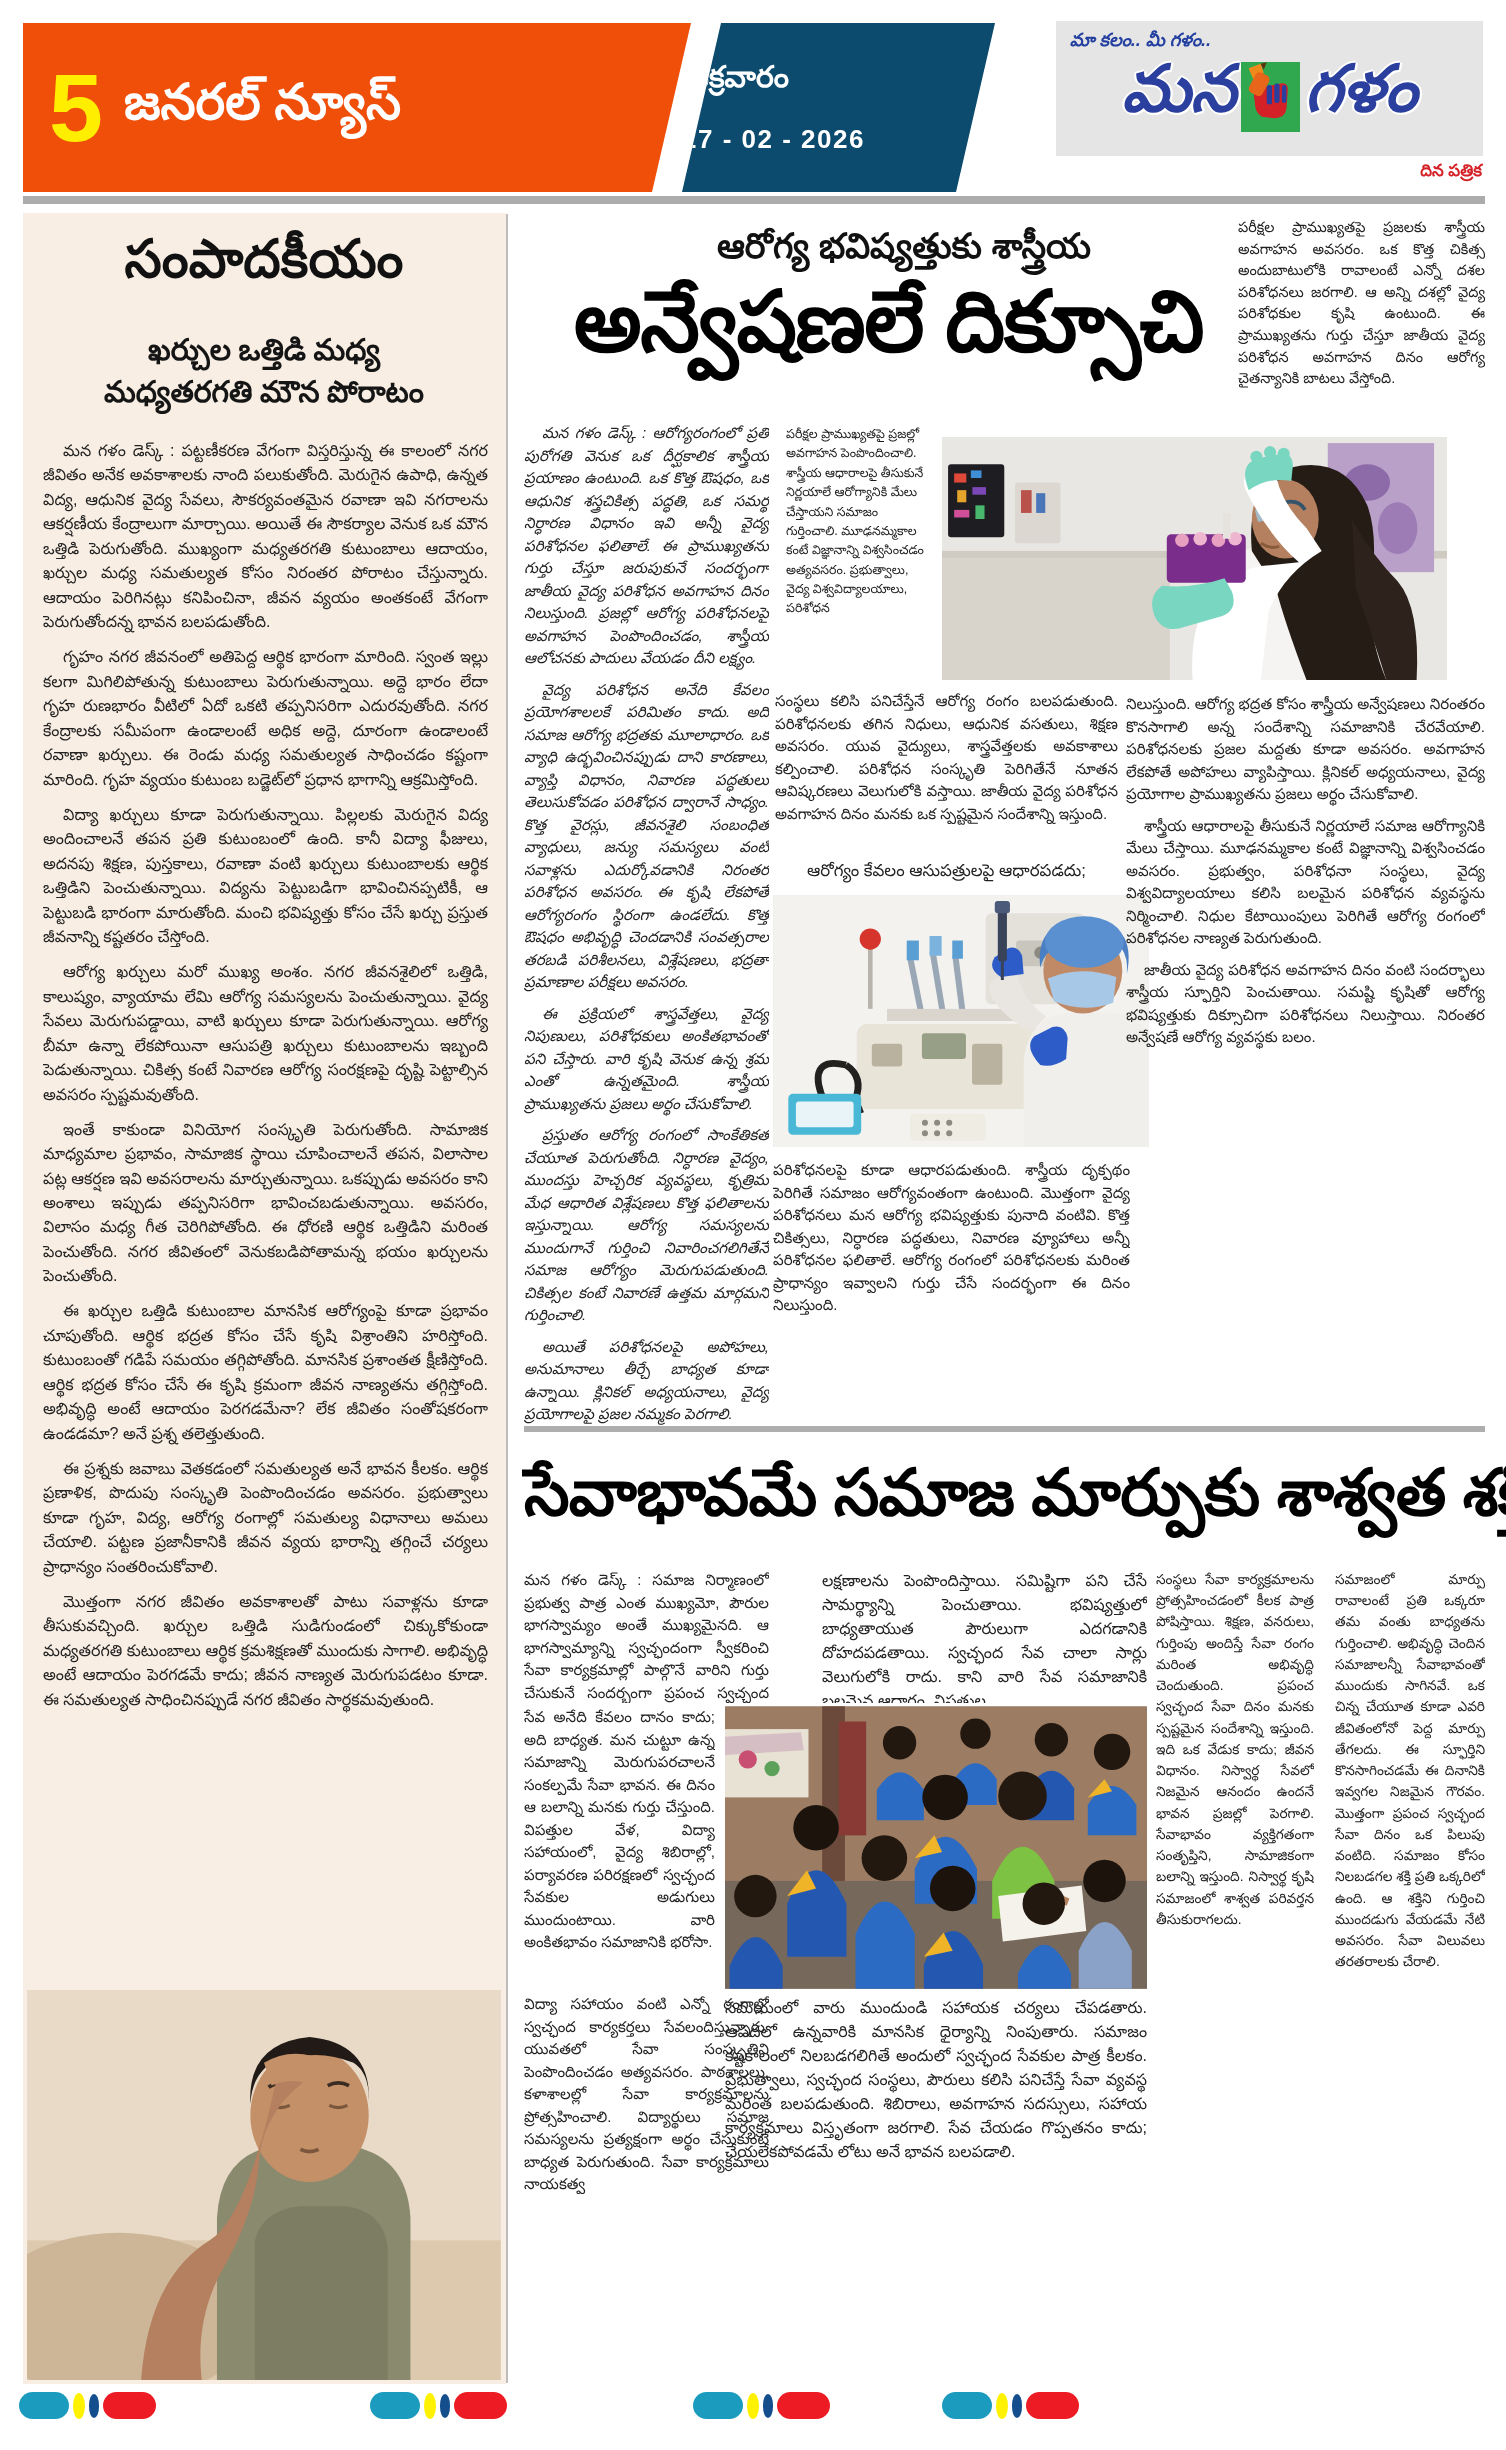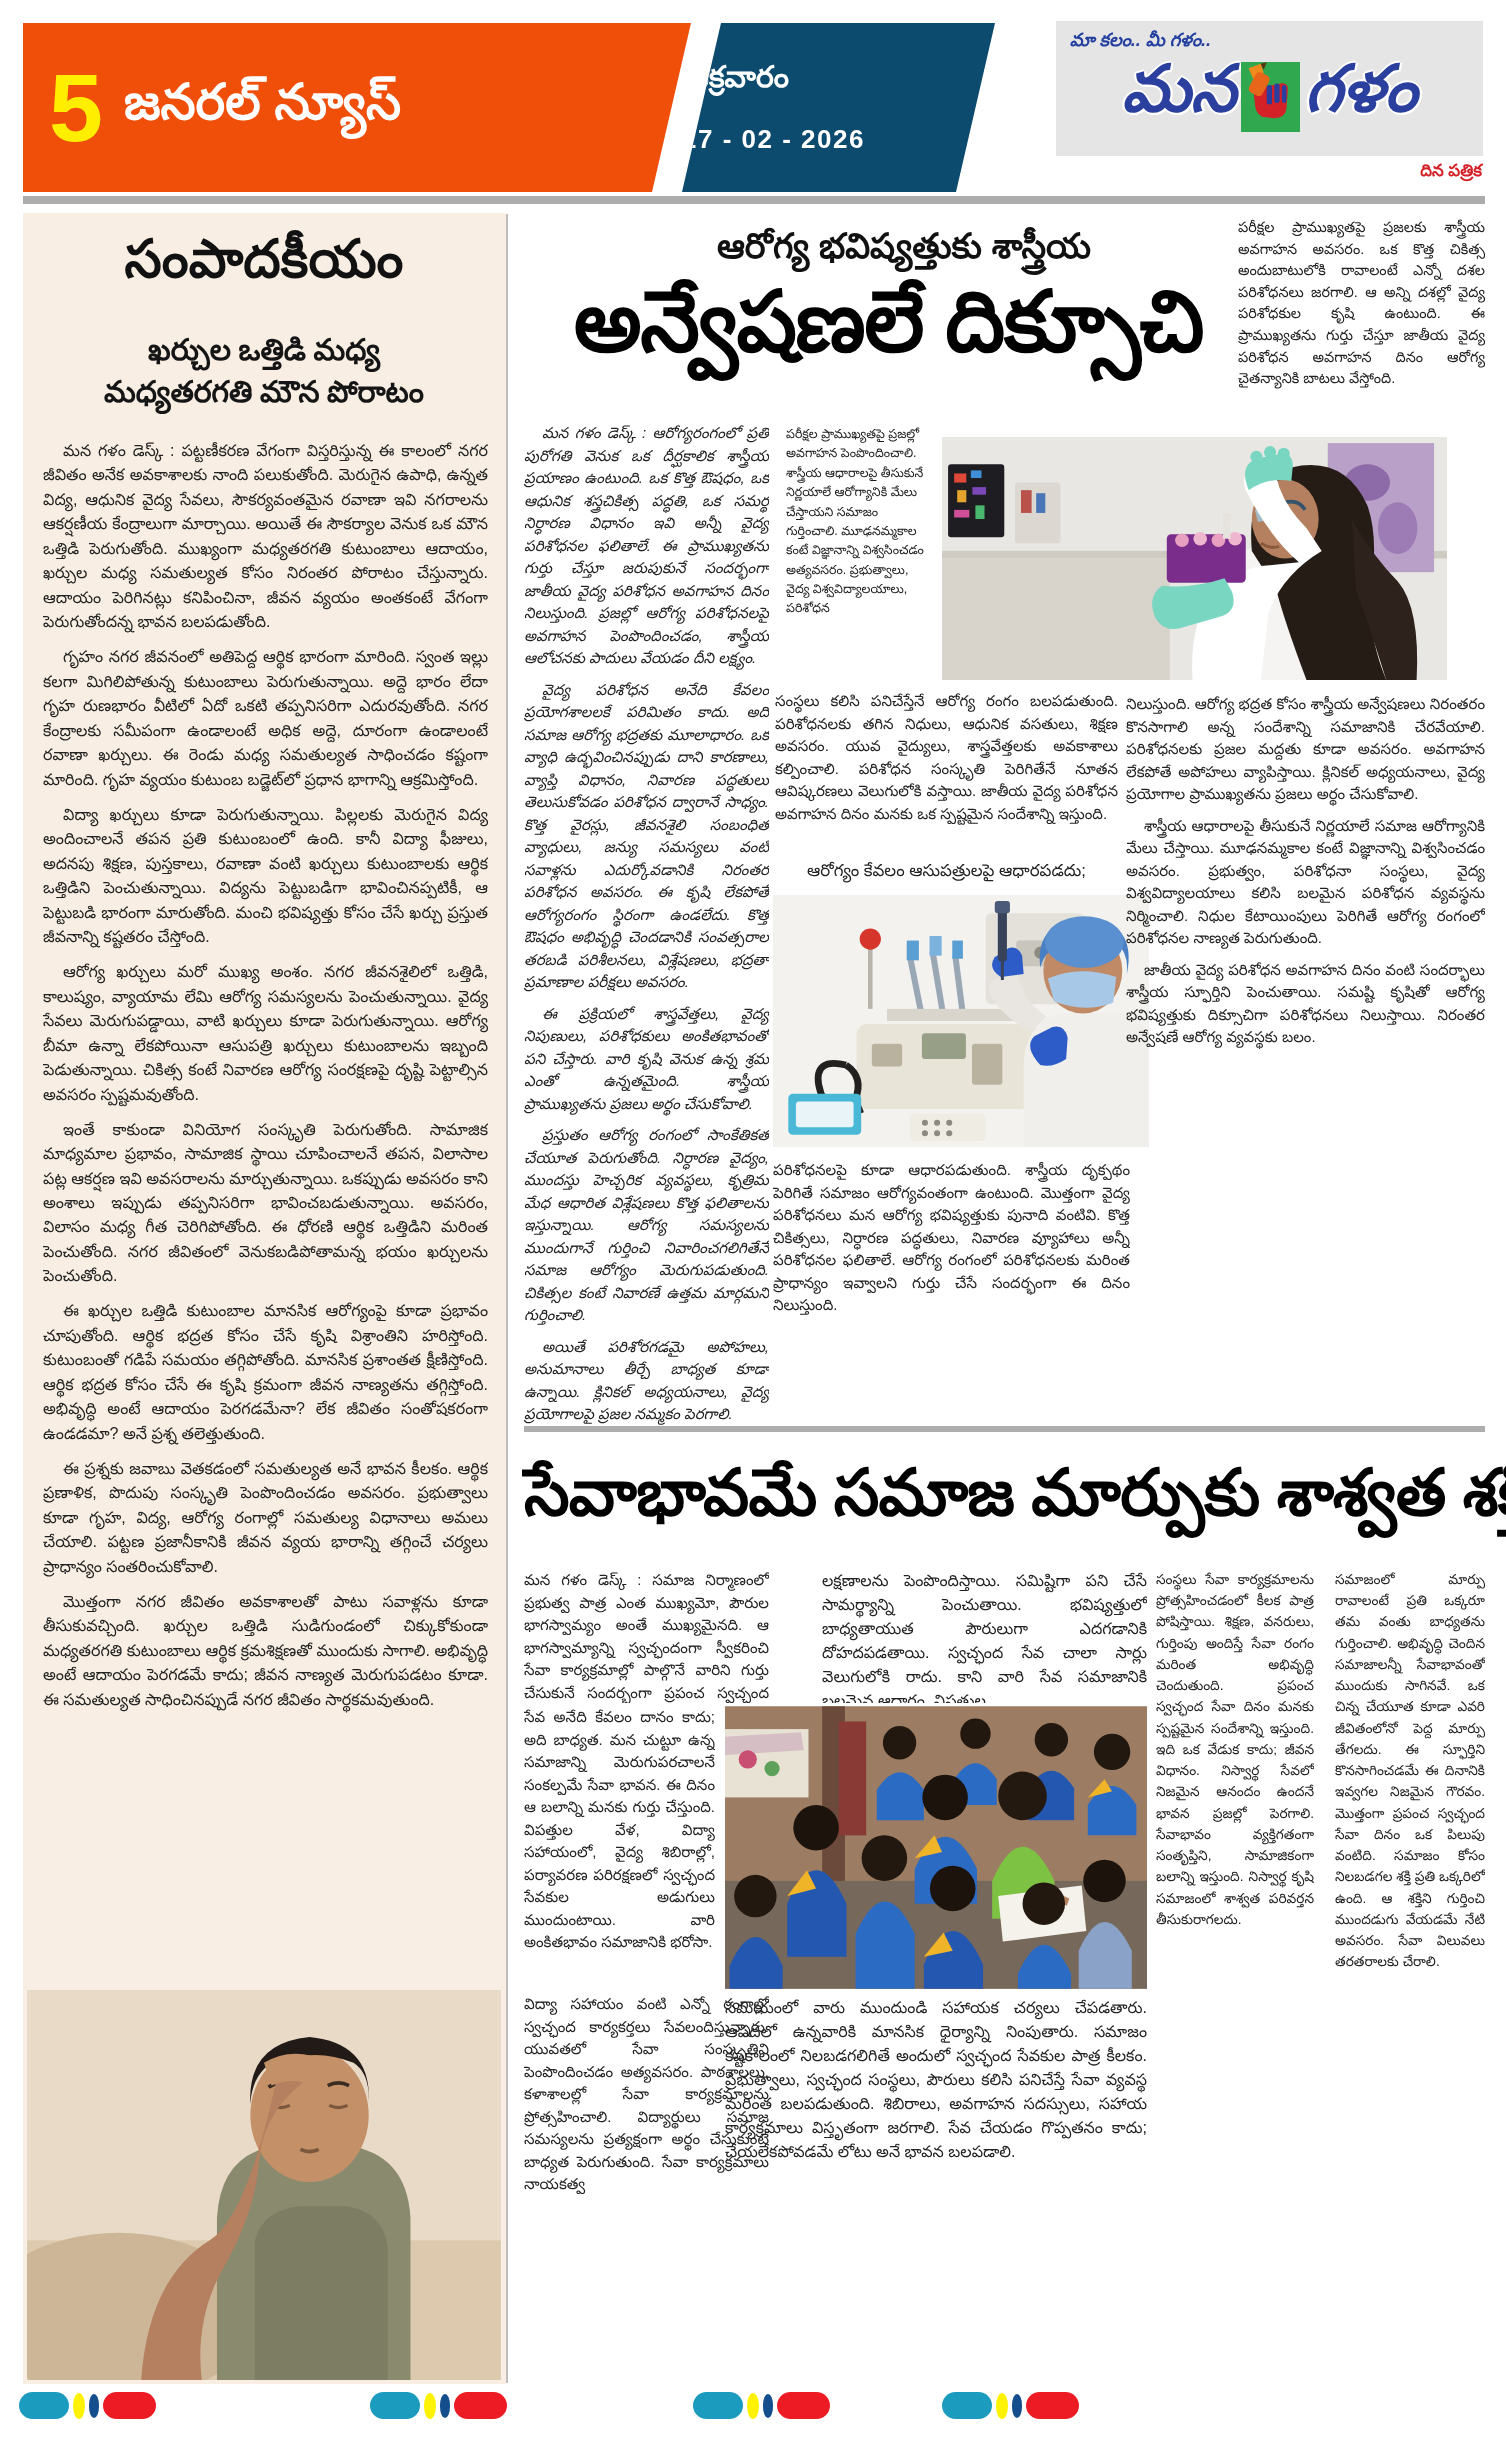--- a/index.html
+++ b/index.html
@@ -158,21 +158,21 @@
 
   <div class="abs right-top body-txt">
     <p style="text-indent:0;">పరీక్షల ప్రాముఖ్యతపై ప్రజలకు శాస్త్రీయ అవగాహన అవసరం. ఒక కొత్త చికిత్స అందుబాటులోకి రావాలంటే ఎన్నో దశల పరిశోధనలు జరగాలి. ఆ అన్ని దశల్లో వైద్య పరిశోధకుల కృషి ఉంటుంది. ఈ ప్రాముఖ్యతను గుర్తు చేస్తూ జాతీయ వైద్య పరిశోధన అవగాహన దినం ఆరోగ్య చైతన్యానికి బాటలు వేస్తోంది.</p>
   </div>
 
   <div class="abs col-a body-txt">
     <p>మన గళం డెస్క్ : ఆరోగ్యరంగంలో ప్రతి పురోగతి వెనుక ఒక దీర్ఘకాలిక శాస్త్రీయ ప్రయాణం ఉంటుంది. ఒక కొత్త ఔషధం, ఒక ఆధునిక శస్త్రచికిత్స పద్ధతి, ఒక సమర్థ నిర్ధారణ విధానం ఇవి అన్నీ వైద్య పరిశోధనల ఫలితాలే. ఈ ప్రాముఖ్యతను గుర్తు చేస్తూ జరుపుకునే సందర్భంగా జాతీయ వైద్య పరిశోధన అవగాహన దినం నిలుస్తుంది. ప్రజల్లో ఆరోగ్య పరిశోధనలపై అవగాహన పెంపొందించడం, శాస్త్రీయ ఆలోచనకు పాదులు వేయడం దీని లక్ష్యం.</p>
     <p>వైద్య పరిశోధన అనేది కేవలం ప్రయోగశాలలకే పరిమితం కాదు. అది సమాజ ఆరోగ్య భద్రతకు మూలాధారం. ఒక వ్యాధి ఉద్భవించినప్పుడు దాని కారణాలు, వ్యాప్తి విధానం, నివారణ పద్ధతులు తెలుసుకోవడం పరిశోధన ద్వారానే సాధ్యం. కొత్త వైరస్లు, జీవనశైలి సంబంధిత వ్యాధులు, జన్యు సమస్యలు వంటి సవాళ్లను ఎదుర్కోవడానికి నిరంతర పరిశోధన అవసరం. ఈ కృషి లేకపోతే ఆరోగ్యరంగం స్థిరంగా ఉండలేదు. కొత్త ఔషధం అభివృద్ధి చెందడానికి సంవత్సరాల తరబడి పరిశీలనలు, విశ్లేషణలు, భద్రతా ప్రమాణాల పరీక్షలు అవసరం.</p>
     <p>ఈ ప్రక్రియలో శాస్త్రవేత్తలు, వైద్య నిపుణులు, పరిశోధకులు అంకితభావంతో పని చేస్తారు. వారి కృషి వెనుక ఉన్న శ్రమ ఎంతో ఉన్నతమైంది. శాస్త్రీయ ప్రాముఖ్యతను ప్రజలు అర్థం చేసుకోవాలి.</p>
     <p>ప్రస్తుతం ఆరోగ్య రంగంలో సాంకేతికత చేయూత పెరుగుతోంది. నిర్ధారణ వైద్యం, ముందస్తు హెచ్చరిక వ్యవస్థలు, కృత్రిమ మేధ ఆధారిత విశ్లేషణలు కొత్త ఫలితాలను ఇస్తున్నాయి. ఆరోగ్య సమస్యలను ముందుగానే గుర్తించి నివారించగలిగితేనే సమాజ ఆరోగ్యం మెరుగుపడుతుంది. చికిత్సల కంటే నివారణే ఉత్తమ మార్గమని గుర్తించాలి.</p>
-    <p>అయితే పరిశోరగడమై అపోహలు, అనుమానాలు తీర్చే బాధ్యత కూడా ఉన్నాయి. క్లినికల్ అధ్యయనాలు, వైద్య ప్రయోగాలపై ప్రజల నమ్మకం పెరగాలి.</p>
+    <p>అయితే పరిశోధనలపై అపోహలు, అనుమానాలు తీర్చే బాధ్యత కూడా ఉన్నాయి. క్లినికల్ అధ్యయనాలు, వైద్య ప్రయోగాలపై ప్రజల నమ్మకం పెరగాలి.</p>
   </div>
 
   <div class="abs col-b">
     <span>పరీక్షల ప్రాముఖ్యతపై ప్రజల్లో అవగాహన పెంపొందించాలి. శాస్త్రీయ ఆధారాలపై తీసుకునే నిర్ణయాలే ఆరోగ్యానికి మేలు చేస్తాయని సమాజం గుర్తించాలి. మూఢనమ్మకాల కంటే విజ్ఞానాన్ని విశ్వసించడం అత్యవసరం. ప్రభుత్వాలు, వైద్య విశ్వవిద్యాలయాలు, పరిశోధన</span>
   </div>
 
   <div class="abs photo photo1">
     <svg width="505" height="243" viewBox="0 0 665 320">
       <rect width="665" height="320" fill="#e9e7e3"></rect>
       <rect x="0" y="150" width="665" height="10" fill="#cfcac2"></rect>

